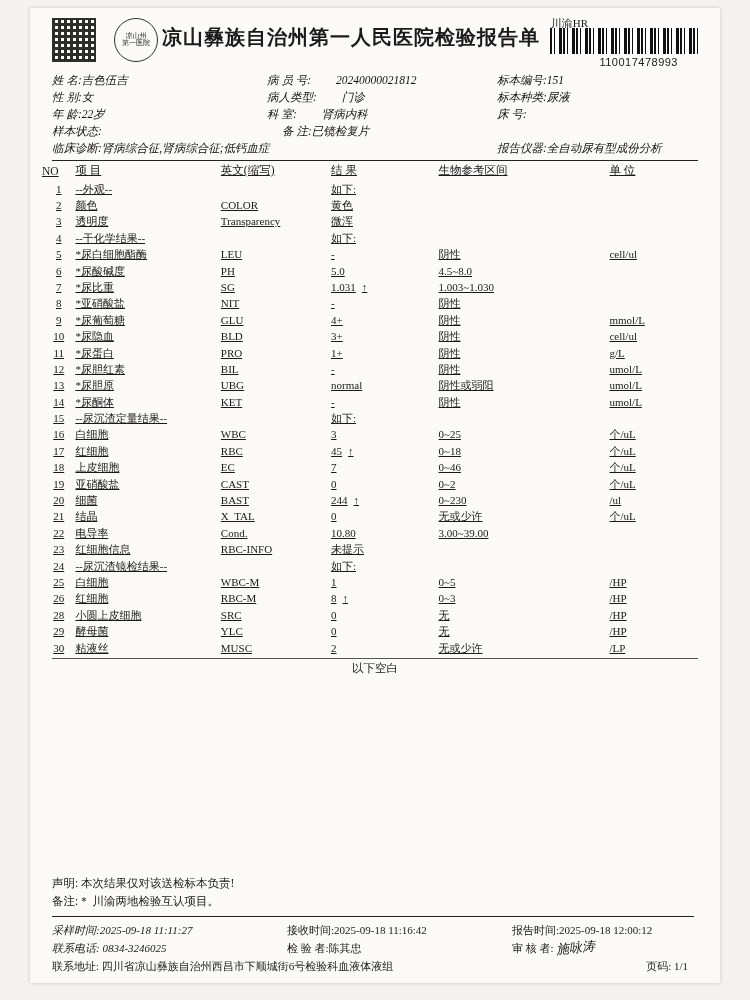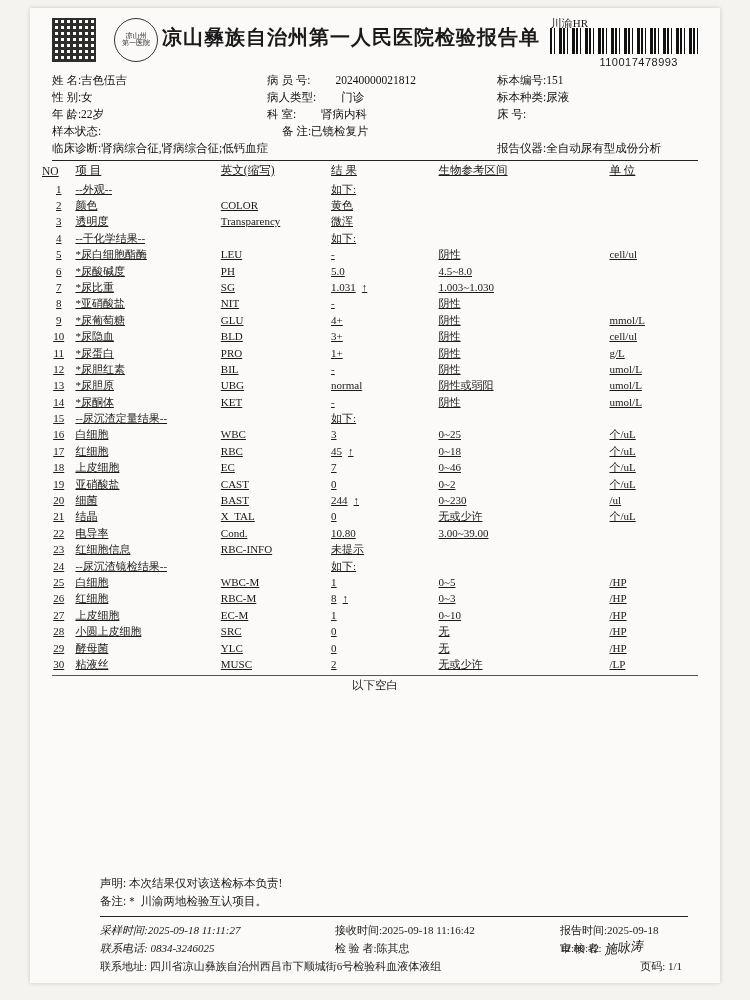--- a/index.html
+++ b/index.html
@@ -68,20 +68,21 @@
   }
   
   .info{
     margin:2px 22px 0 22px;
     font-size:11.5px;
   }
   .inforow{
     display:flex;
     line-height:17px;
     height:17px;
+    font-style:italic;
   }
   .cell{display:flex;}
   .lbl{color:#111;white-space:nowrap;}
   .val{margin-left:0;color:#111;white-space:nowrap;}
   .c1{width:215px;}
   .c2{width:230px;gap:25px;}
   .c3{width:auto;}
   .rule{
     margin:3px 22px 0 22px;
     border-top:1px solid #222;
@@ -116,21 +117,21 @@
   .col-unit{width:80px;}
   .ctr{text-align:center;}
   .arrow{margin-left:6px;}
   .blank-note{
     text-align:center;
     font-size:11.5px;
     margin-top:2px;
   }
   
   .foot{
-    position:absolute;left:0;right:10px;bottom:0;padding-left:48px;
+    position:absolute;left:0;right:4px;bottom:0;
   }
   .foot .line{border-top:1px solid #222;margin:0 22px;}
   .decl{
     margin:4px 22px 0 22px;
     font-size:11.5px;line-height:18px;
   }
   .fgrid{
     margin:4px 22px 0 22px;
     font-size:11px;
     position:relative;
@@ -442,28 +443,20 @@
             <td class="col-res">1</td>
             <td class="col-ref">0~5</td>
             <td class="col-unit">/HP</td>
           </tr>
           <tr>
             <td class="col-no ctr">26</td>
             <td class="col-item">红细胞</td>
             <td class="col-en">RBC-M</td>
             <td class="col-res">8<span class="arrow">↑</span></td>
             <td class="col-ref">0~3</td>
-            <td class="col-unit">/HP</td>
-          </tr>
-          <tr>
-            <td class="col-no ctr">27</td>
-            <td class="col-item">上皮细胞</td>
-            <td class="col-en">EC-M</td>
-            <td class="col-res">1</td>
-            <td class="col-ref">0~10</td>
             <td class="col-unit">/HP</td>
           </tr>
           <tr>
             <td class="col-no ctr">28</td>
             <td class="col-item">小圆上皮细胞</td>
             <td class="col-en">SRC</td>
             <td class="col-res">0</td>
             <td class="col-ref">无</td>
             <td class="col-unit">/HP</td>
           </tr>

